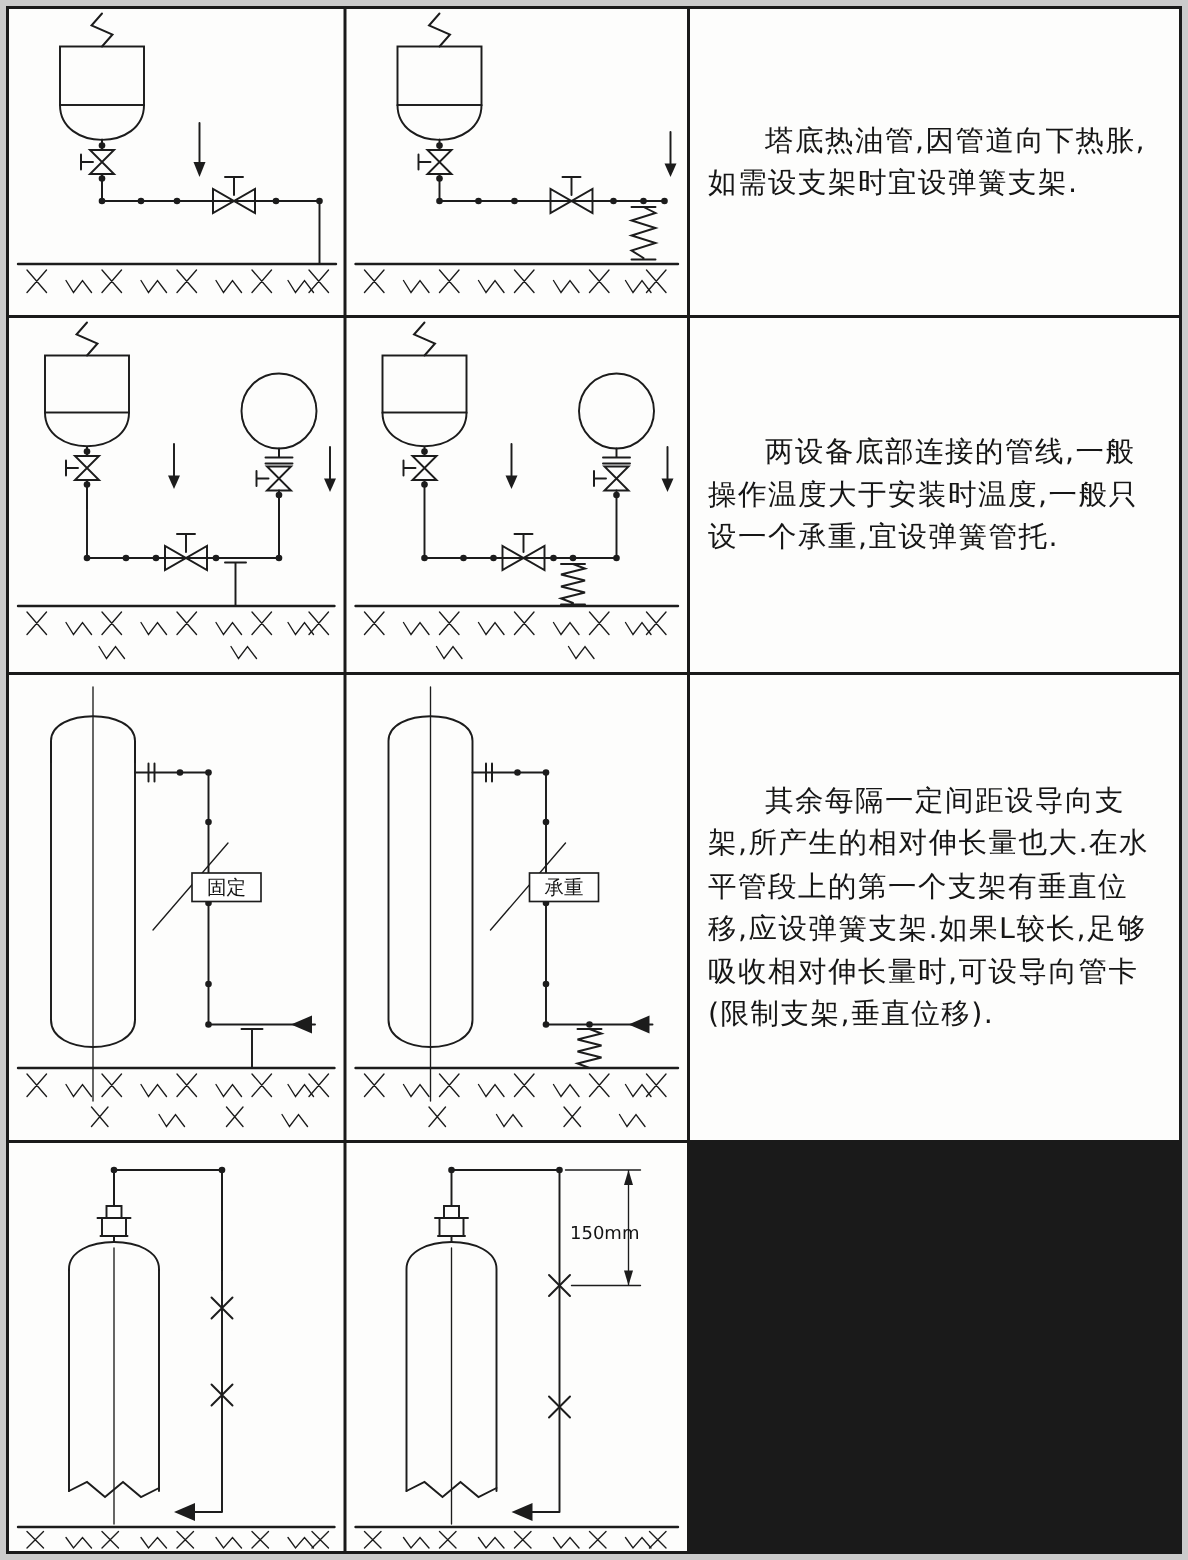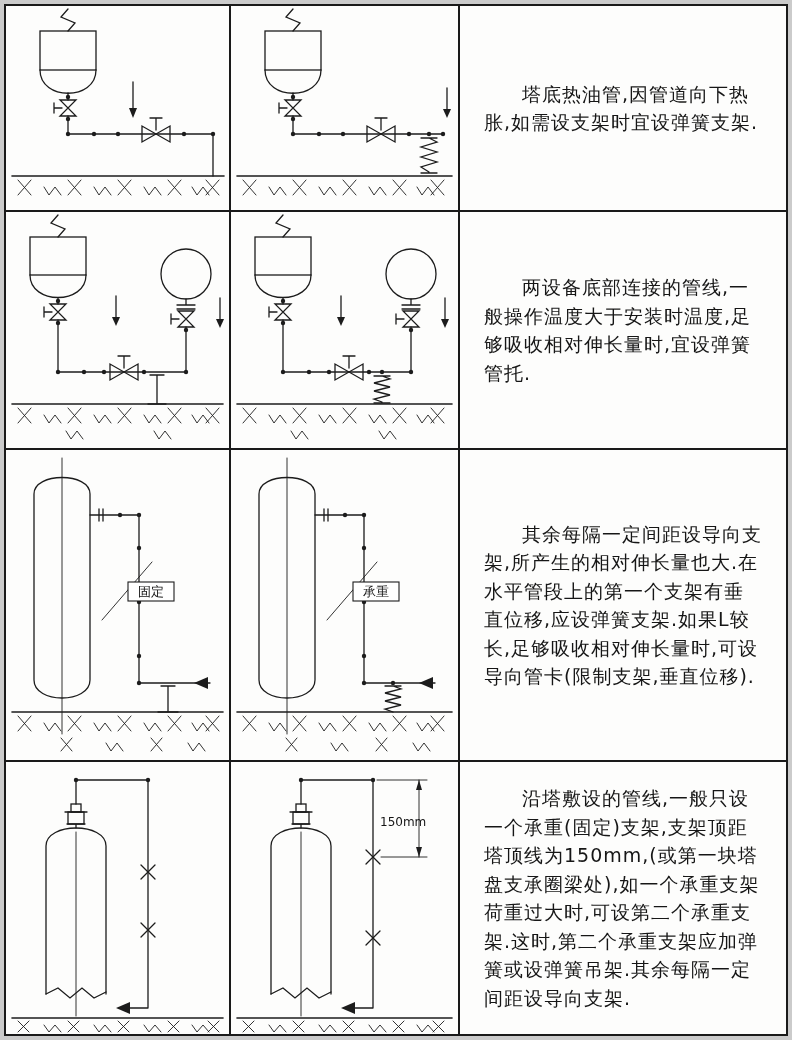--- a/index.html
+++ b/index.html
@@ -19,21 +19,21 @@
     display:grid;
     grid-template-columns:223px 227px 326px;
     grid-template-rows:204px 236px 310px 272px;
     gap:2px;
     background:#1a1a1a;
     border:2px solid #1a1a1a;
   }
   .cell { background:#fdfdfc; overflow:hidden; }
   .cell.textcell { display:flex; align-items:center; padding:0 12px; }
   .cell.textcell p {
-    margin:12px;
+    margin:0;
     text-indent:2em;
     font-size:19px;
     line-height:1.5;
     letter-spacing:1px;
     color:#161616;
     word-break:break-all;
   }
   svg { display:block; }
   .s   { stroke:#1c1c1c; fill:none; stroke-width:1.3; stroke-linecap:round; }
   .thin{ stroke-width:0.9; }
@@ -226,21 +226,21 @@
         <g>
           <path class="s g" d="M6 192 H221"></path>
           <path class="s thin" d="M12 196l13 15M25 196l-13 15M62 196l13 15M75 196l-13 15M112 196l13 15M125 196l-13 15M162 196l13 15M175 196l-13 15M200 196l13 15M213 196l-13 15"></path>
           <path class="s thin" d="M38 203l5 8l6 -8l6 8M88 203l5 8l6 -8l6 8M138 203l5 8l6 -8l6 8M186 203l5 8l6 -8l6 8"></path>
           <path class="s thin" d="M60 219l5 8l6 -8l6 8M148 219l5 8l6 -8l6 8"></path>
         </g>
       </svg>
     </div>
 
     <div class="cell textcell">
-      <p>两设备底部连接的管线,一般操作温度大于安装时温度,足够吸收相对伸长量时,宜设弹簧管托.</p>
+      <p>两设备底部连接的管线,一般操作温度大于安装时温度,一般只设一个承重,宜设弹簧管托.</p>
     </div>
 
     <div class="cell">
       <svg width="223" height="310" viewBox="0 0 223 310">
         <g>
           <path class="s thin" d="M56 8 V284"></path>
           <path class="s" d="M28 44 C28 22 84 22 84 44 M28 44 V230 M84 44 V230 M28 230 C28 254 84 254 84 230"></path>
         </g>
         <g>
           <path class="s" d="M84 65 H133 M93 59 V71 M97 59 V71"></path>
@@ -380,18 +380,15 @@
           <polygon class="f" points="110,246 124,240 124,252"></polygon>
         </g>
         <g>
           <path class="s g" d="M6 256 H221"></path>
           <path class="s thin" d="M12 259l11 11M23 259l-11 11M62 259l11 11M73 259l-11 11M112 259l11 11M123 259l-11 11M162 259l11 11M173 259l-11 11M202 259l11 11M213 259l-11 11"></path>
           <path class="s thin" d="M38 263l5 7l6 -7l6 7M88 263l5 7l6 -7l6 7M138 263l5 7l6 -7l6 7M186 263l5 7l6 -7l6 7"></path>
         </g>
       </svg>
     </div>
 
-    <div class="cell textcell">
-      <p>沿塔敷设的管线,一般只设一个承重(固定)支架,支架顶距塔顶线为150mm,(或第一块塔盘支承圈梁处),如一个承重支架荷重过大时,可设第二个承重支架.这时,第二个承重支架应加弹簧或设弹簧吊架.其余每隔一定间距设导向支架.</p>
-    </div>
 
   </div>
 </div>
 
 </body></html>

